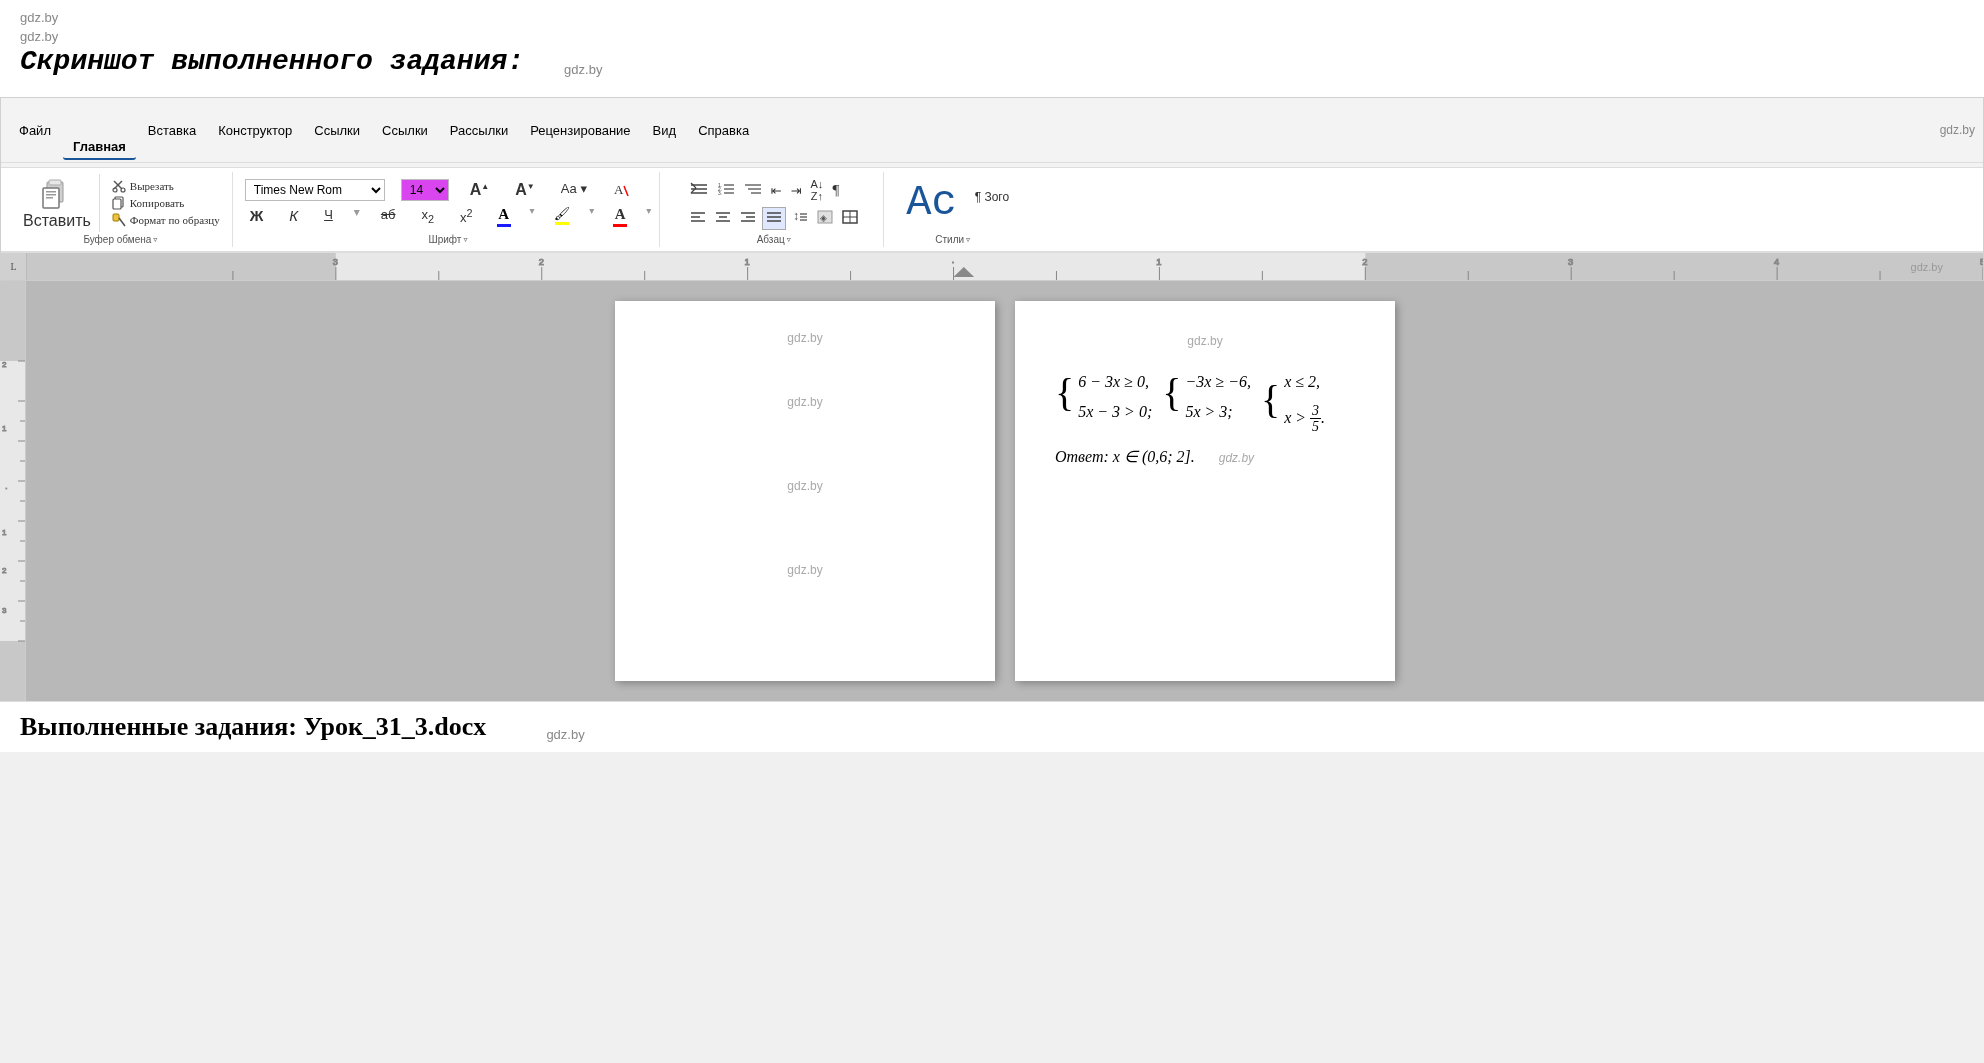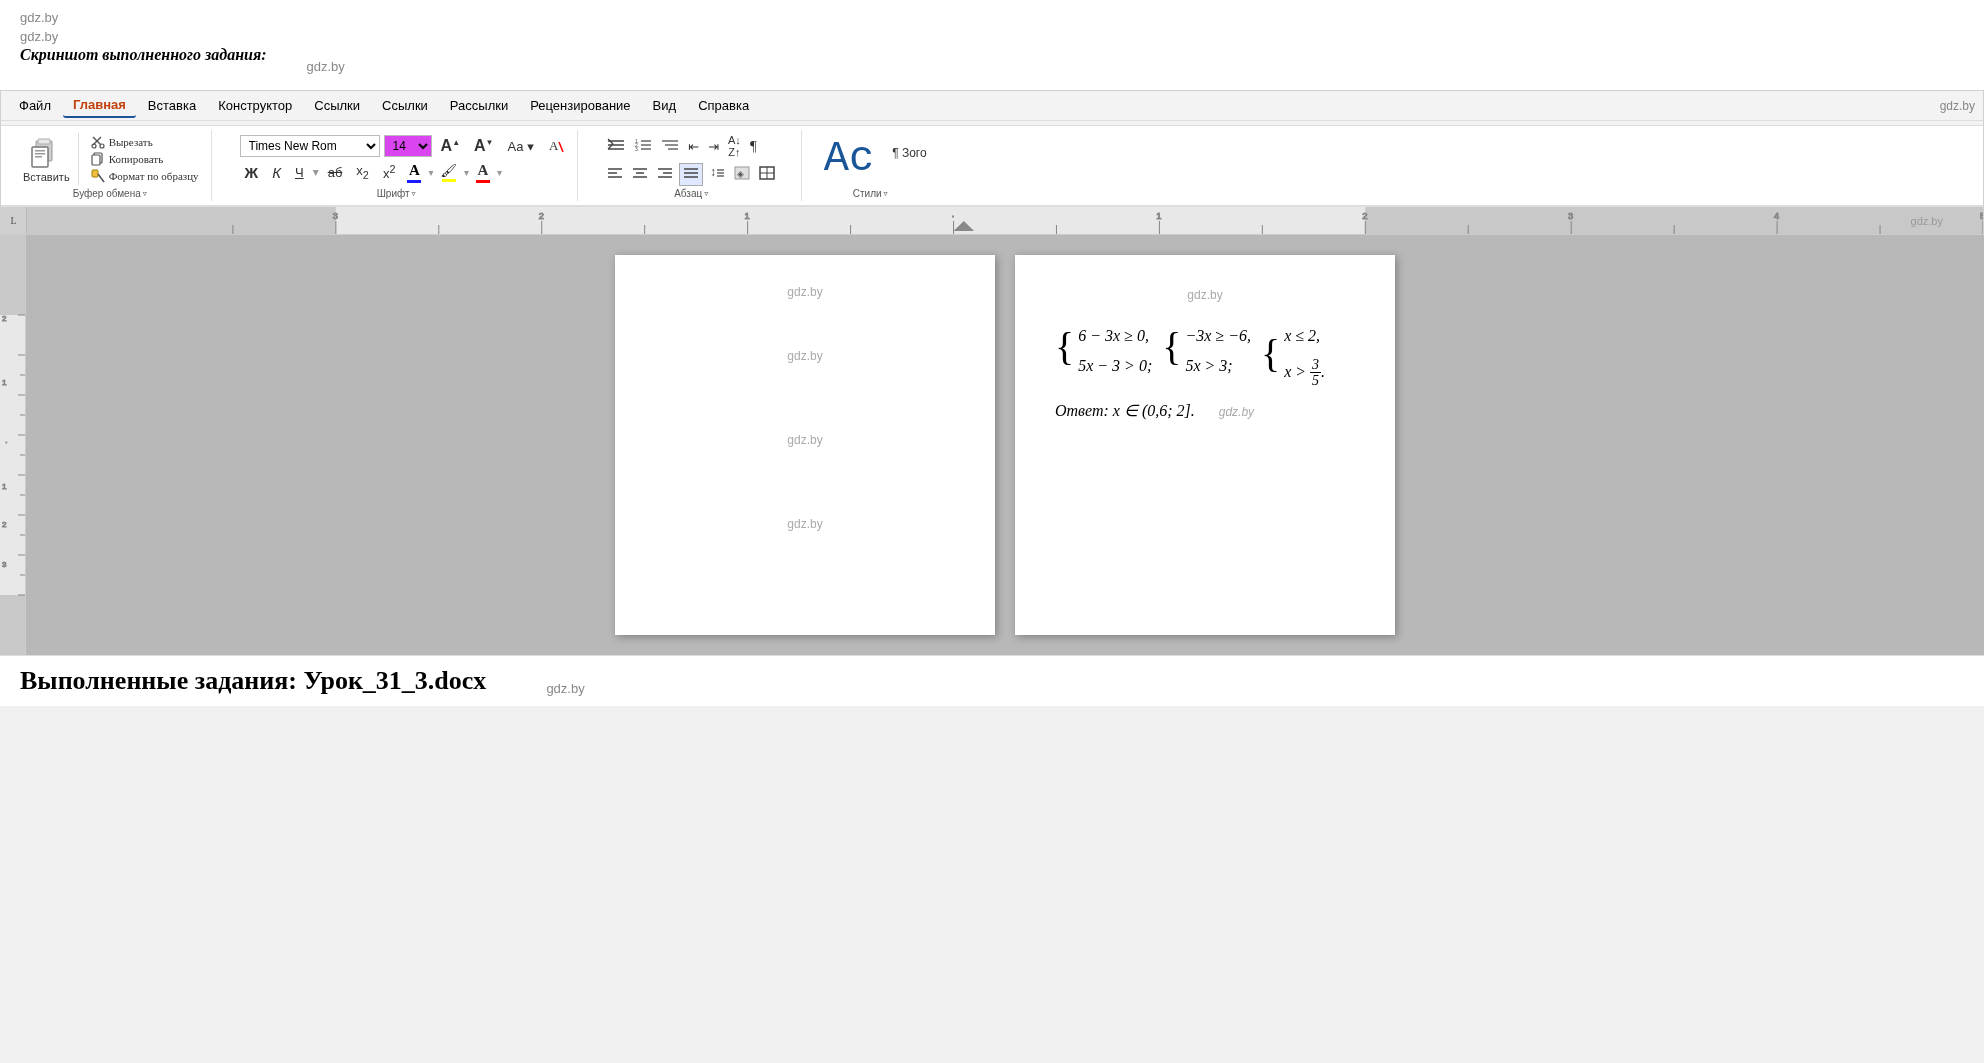--- a/index.html
+++ b/index.html
@@ -28,25 +28,25 @@
       font-family: 'Times New Roman', Times, serif;
       margin-top: 4px;
       margin-bottom: 2px;
     }
 
     .zadanie-title strong {
       font-weight: bold;
     }
 
     .screenshot-label {
-      font-size: 16px;
+      font-size: 28px;
       font-style: italic;
       font-weight: bold;
-      font-family: Liberation Serif, serif;
-      margin-bottom: 22px;
+      font-family: Liberation Mono, monospace;
+      margin-bottom: 16px;
     }
 
     .screenshot-label-row {
       display: flex;
       align-items: center;
       gap: 40px;
     }
 
     
     .ribbon-container {
@@ -68,23 +68,24 @@
 
     .menu-item {
       padding: 4px 10px;
       font-family: Arial, sans-serif;
       font-size: 13px;
       cursor: pointer;
       border-radius: 3px;
     }
 
     .menu-item.active {
-      color: #c2410c;
+      color: #000000;
       font-weight: bold;
       border-bottom: 2px solid #1a5599;
+      margin-top: 35px;
     }
 
     .menu-watermark {
       margin-left: auto;
       font-family: Arial, sans-serif;
       font-size: 12px;
       color: #888;
     }
 
     
@@ -162,23 +163,22 @@
 
     
     .font-controls {
       display: flex;
       flex-direction: column;
       gap: 3px;
     }
 
     .font-row1, .font-row2 {
       display: flex;
-      align-items: center;
-      gap: 4px;
-      margin-left: 16px;
+      align-items: flex-start;
+      gap: 16px;
     }
 
     .font-select {
       border: 1px solid #bbb;
       padding: 2px 4px;
       font-size: 12px;
       font-family: Arial, sans-serif;
       background: white;
       cursor: pointer;
       min-width: 140px;
@@ -481,21 +481,21 @@
         <div class="paste-btn" style="border-right:1px solid #ddd; padding-right:8px; margin-right:4px;">
           <svg width="36" height="36" viewBox="0 0 36 36">
 
             <rect x="8" y="6" width="16" height="20" rx="1" fill="#d0d0d0" stroke="#999" stroke-width="1"></rect>
             <rect x="10" y="4" width="12" height="5" rx="1" fill="#e8e8e8" stroke="#aaa" stroke-width="1"></rect>
             <rect x="4" y="12" width="16" height="20" rx="1" fill="white" stroke="#777" stroke-width="1.5"></rect>
             <rect x="7" y="15" width="10" height="1.5" fill="#999"></rect>
             <rect x="7" y="18" width="10" height="1.5" fill="#999"></rect>
             <rect x="7" y="21" width="7" height="1.5" fill="#999"></rect>
           </svg>
-          <span style="font-family:Arial,sans-serif;font-size:11px;color:#333;">Вставить</span>
+          <span style="font-family:Arial,sans-serif;font-size:16px;color:#333;">Вставить</span>
         </div>
 
         <div class="clipboard-small-btns">
           <div class="small-ribbon-btn">
             <svg width="14" height="14" viewBox="0 0 14 14">
               <line x1="2" y1="2" x2="10" y2="10" stroke="#555" stroke-width="1.5"></line>
               <line x1="10" y1="2" x2="2" y2="10" stroke="#555" stroke-width="1.5"></line>
               <circle cx="3" cy="11" r="2" fill="none" stroke="#555" stroke-width="1.2"></circle>
               <circle cx="11" cy="11" r="2" fill="none" stroke="#555" stroke-width="1.2"></circle>
             </svg>

